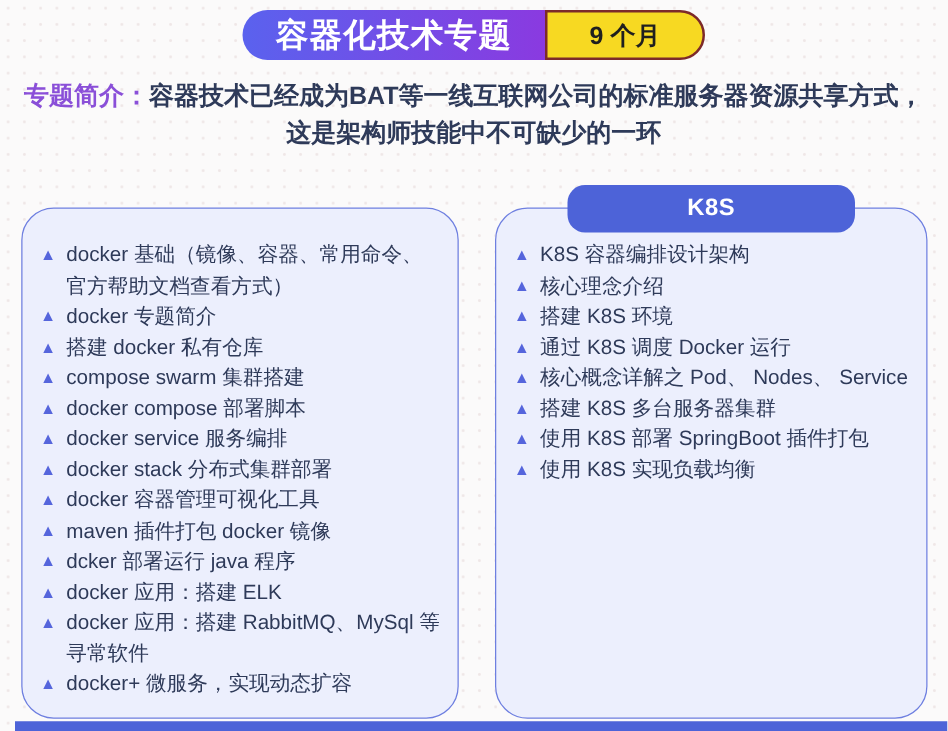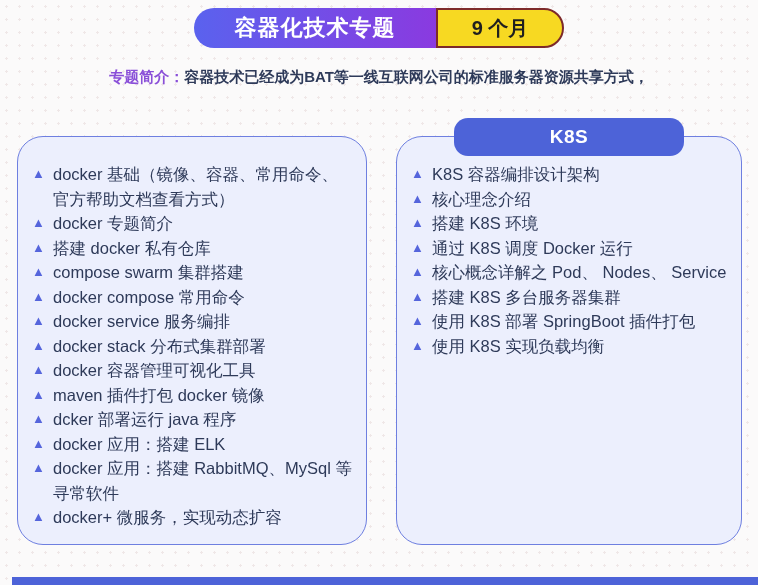--- a/index.html
+++ b/index.html
@@ -11,34 +11,34 @@
     background-size:13px 13px;
     position:relative;
     color:var(--body-text,#2e3a59);
   }
 
   
   .header-wrap { display:flex; justify-content:center; padding-top:8px; }
   .badge { display:flex; height:40px; }
   .badge-title {
     background:linear-gradient(90deg, var(--grad-left,#5a62ee) 0%, var(--grad-right,#8a3ae0) 100%);
-    color:#ffffff; font-size:22px; font-weight:bold;
+    color:#ffffff; font-size:26px; font-weight:bold;
     width:242px; display:flex; align-items:center; justify-content:center;
     border-radius:22px 0 0 22px; letter-spacing:1px;
   }
   .badge-duration {
     background:var(--duration-bg,#f7d922);
     border:2px solid var(--duration-border,#7d2a2a);
     color:#1f1f1f; font-size:20px; font-weight:bold;
     width:128px; display:flex; align-items:center; justify-content:center;
     border-radius:0 22px 22px 0;
   }
 
   
-  .intro { margin-top:14px; text-align:center; font-size:15px; line-height:30px; font-weight:bold; }
+  .intro { margin-top:14px; text-align:center; font-size:20px; line-height:30px; font-weight:bold; }
   .intro-label { color:var(--intro-label,#8a4fd8); }
   .intro-line2 { text-align:center; }
 
   
   .cards { display:flex; justify-content:space-between; padding:0 16px 0 17px; margin-top:44px; }
   .card {
     position:relative;
     background:var(--card-bg,#eceffd);
     border:1.5px solid var(--card-border,#6e7fe0);
     border-radius:26px;
@@ -74,20 +74,21 @@
 
 <div class="header-wrap">
   <div class="badge">
     <div class="badge-title">容器化技术专题</div>
     <div class="badge-duration">9 个月</div>
   </div>
 </div>
 
 <div class="intro">
   <div><span class="intro-label">专题简介：</span><span>容器技术已经成为BAT等一线互联网公司的标准服务器资源共享方式，</span></div>
+  <div class="intro-line2">这是架构师技能中不可缺少的一环</div>
 </div>
 
 <div class="cards">
 
   <div class="card card-docker">
     <div class="item-list">
 
         <div class="item">
           <span class="bullet">▲</span>
           <span class="item-text">docker 基础（镜像、容器、常用命令、官方帮助文档查看方式）</span>
@@ -103,21 +104,21 @@
           <span class="item-text">搭建 docker 私有仓库</span>
         </div>
 
         <div class="item">
           <span class="bullet">▲</span>
           <span class="item-text">compose swarm 集群搭建</span>
         </div>
 
         <div class="item">
           <span class="bullet">▲</span>
-          <span class="item-text">docker compose 常用命令</span>
+          <span class="item-text">docker compose 部署脚本</span>
         </div>
 
         <div class="item">
           <span class="bullet">▲</span>
           <span class="item-text">docker service 服务编排</span>
         </div>
 
         <div class="item">
           <span class="bullet">▲</span>
           <span class="item-text">docker stack 分布式集群部署</span>

